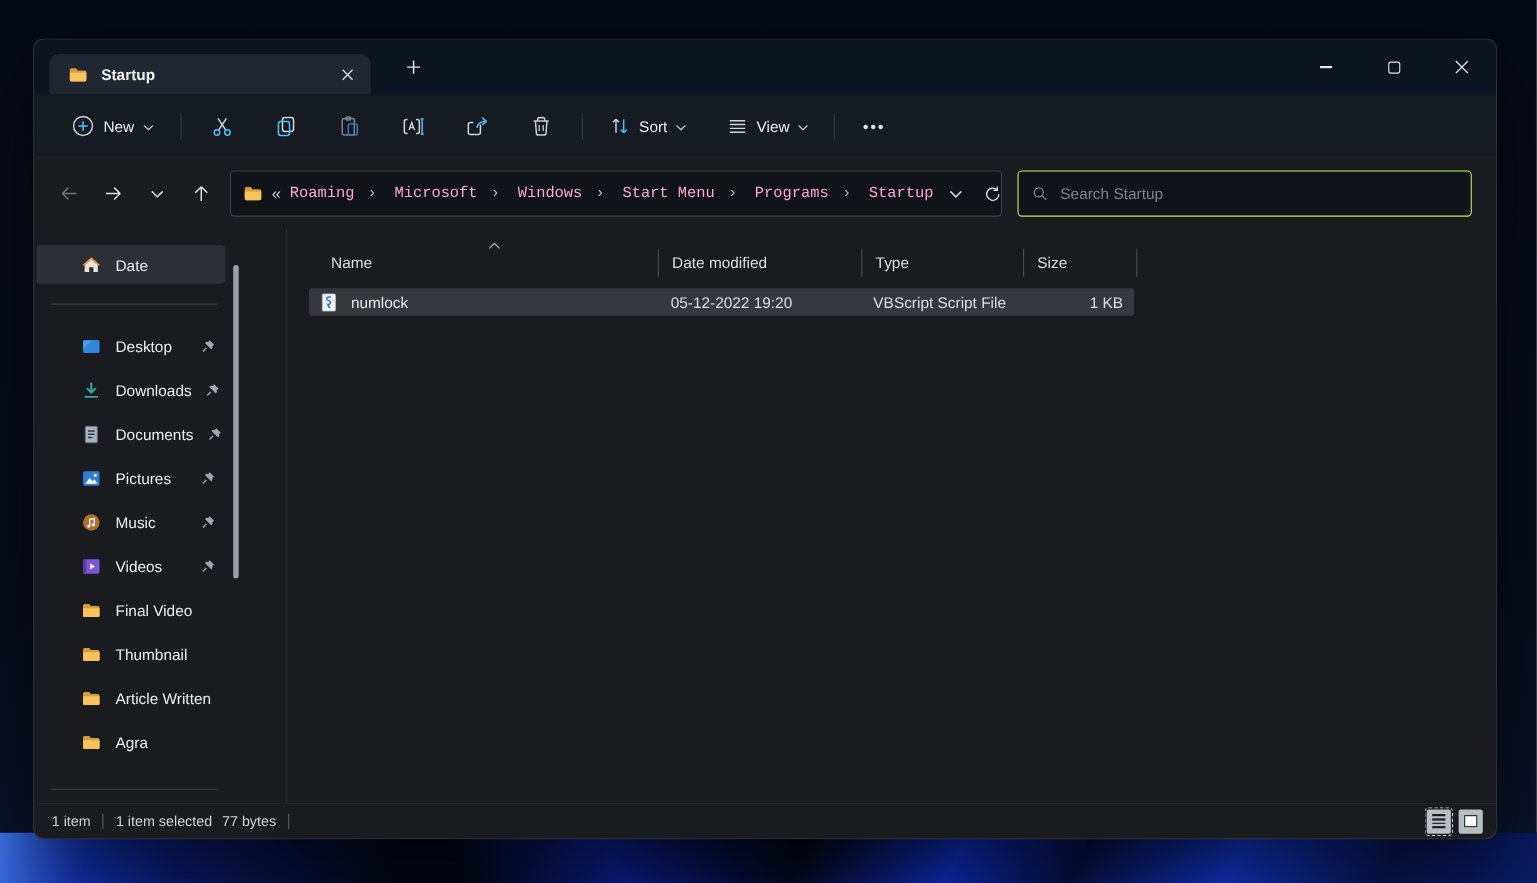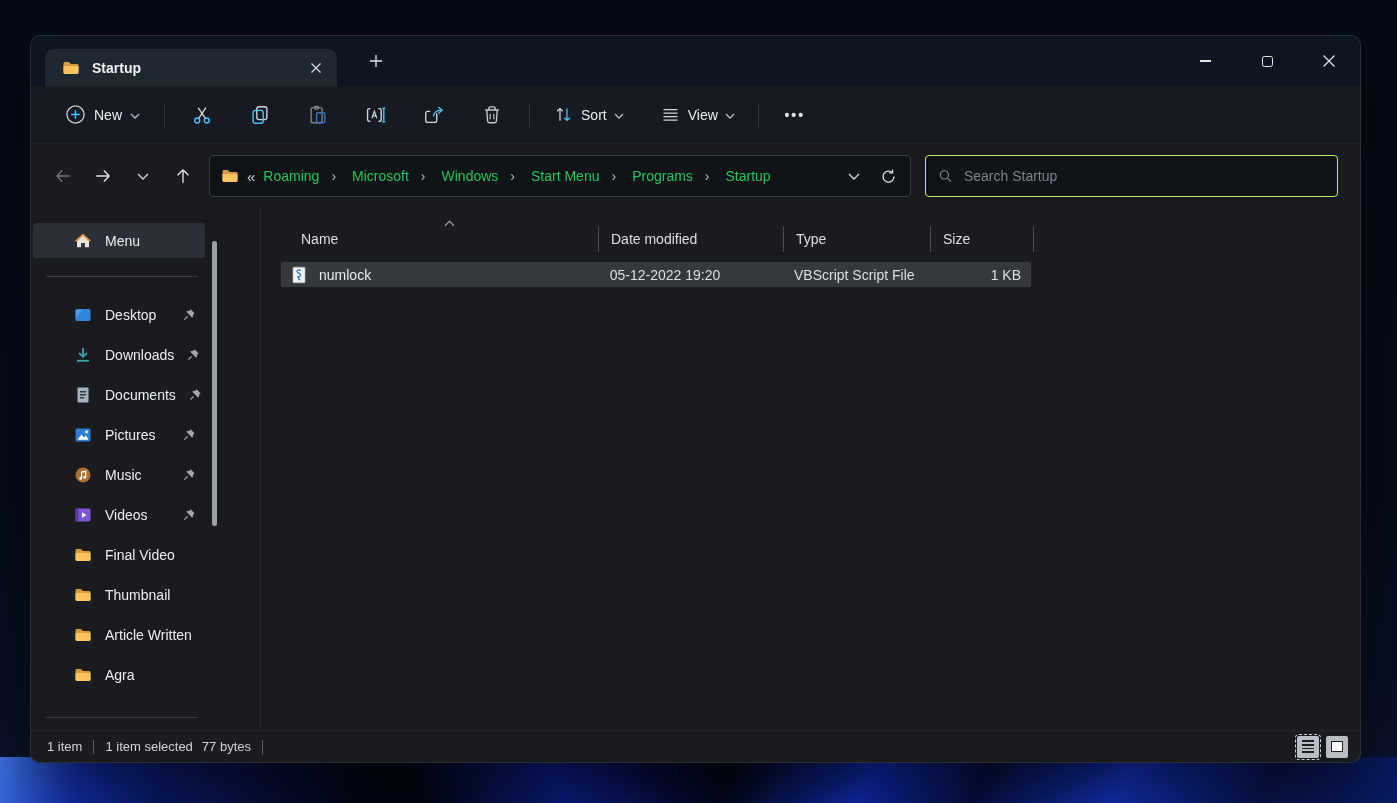--- a/index.html
+++ b/index.html
@@ -55,21 +55,21 @@
   
   .navrow{ height:64px; display:flex; align-items:center; padding:0 12px; flex:none; background:#191b1e; }
   .nav-btn{ width:40px; height:36px; display:flex; align-items:center; justify-content:center; border-radius:4px; flex:none; }
   .addressbar{
     margin-left:6px; width:702px; height:42px; flex:none;
     background:#101317; border:1px solid #3c4046; border-radius:4px;
     display:flex; align-items:center; padding:0 6px 0 11px; font-size:14px;
   }
   .crumb-overflow{ color:#cfd2d6; margin:0 4px 0 8px; font-size:15px; }
   .crumbs{ display:flex; align-items:center; }
-  .crumb{ color:#22c55e; padding:2px 4px; border-radius:3px; white-space:nowrap; }
+  .crumb{ color:#f9a8d4; padding:2px 4px; border-radius:3px; white-space:nowrap;font-family:Liberation Mono, monospace; }
   .crumb:not(:last-child)::after{ content:"›"; color:#b9bcc1; margin:0 8px 0 12px; font-size:14px; }
   .ab-btn{ margin-left:auto; width:32px; height:32px; display:flex; align-items:center; justify-content:center; border-radius:4px; flex:none; }
   .ab-btn + .ab-btn{ margin-left:2px; }
   .searchbox{
     margin-left:14px; flex:1; height:42px; margin-right:10px;
     background:#101317; border:1px solid #bef264; border-radius:4px;
     display:flex; align-items:center; padding:0 12px; gap:11px;
   }
   .searchbox input{
     background:transparent; border:none; outline:none; color:#e6e6e6;
@@ -315,21 +315,21 @@
   <div class="content">
 
     <div class="sidebar">
       <div class="side-item selected">
         <span class="icon16">
           <svg viewBox="0 0 18 18" width="18" height="18">
               <path d="M9 3.6 L15 8.8 V15.3 H10.9 V11 H7.1 V15.3 H3 V8.8 Z" fill="#e7e3dd"></path>
               <path d="M9 1.8 L16.8 8.6 L15.6 9.7 L9 4 L2.4 9.7 L1.2 8.6 Z" fill="#e8973a"></path>
             </svg>
         </span>
-        <span>Menu</span>
+        <span>Date</span>
       </div>
 
       <div class="side-divider"></div>
 
       <div class="side-item">
         <span class="icon16">
           <svg viewBox="0 0 18 18" width="18" height="18">
               <rect x="1.5" y="3" width="15" height="12" rx="1.5" fill="#2f86db"></rect>
               <path d="M1.5 4.5 C4 3.2 7 3 9 4.5 C6 6 3.5 8.5 1.5 12 Z" fill="#5fb0ef" opacity=".55"></path>
             </svg>

